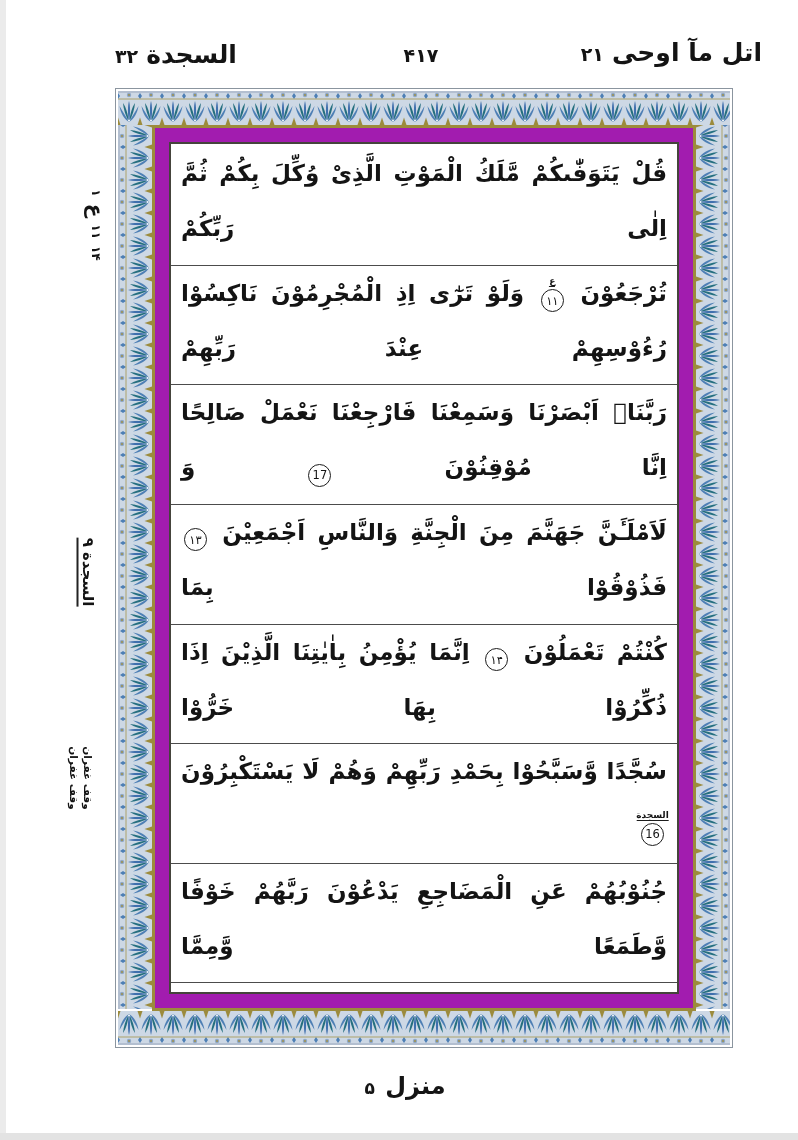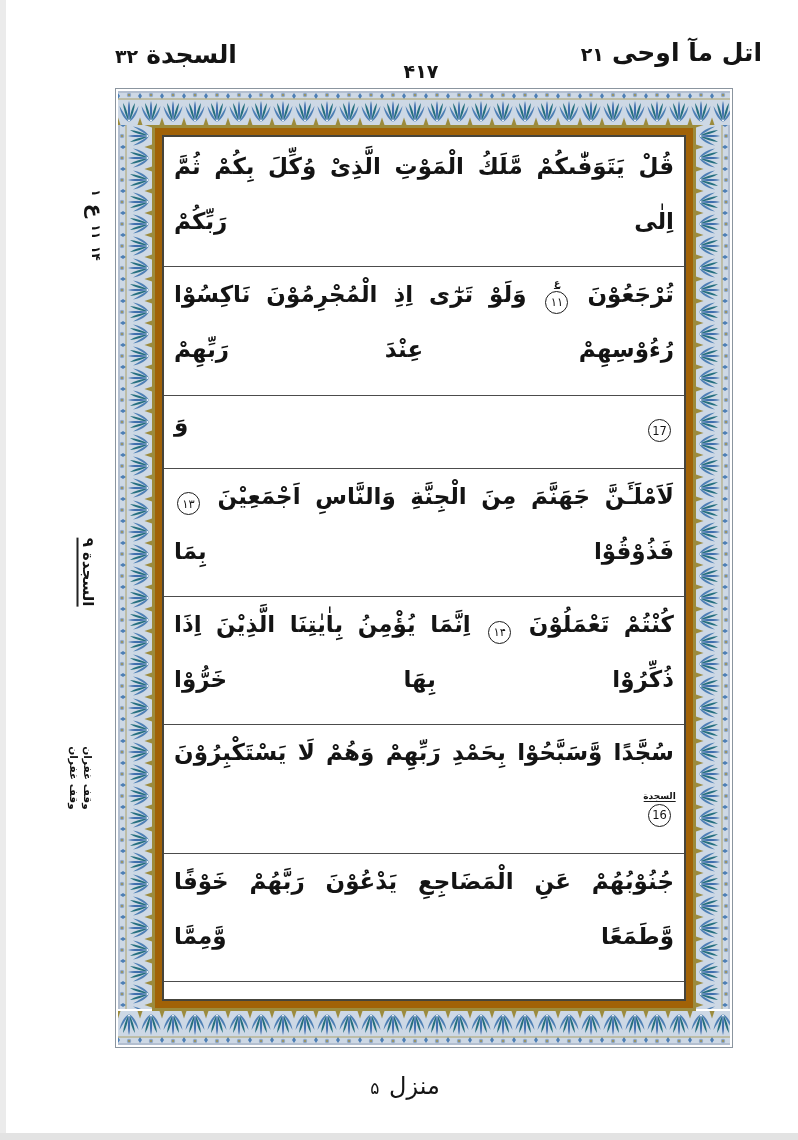--- a/index.html
+++ b/index.html
@@ -11,38 +11,38 @@
   }
   .edge-left{position:absolute;left:0;top:0;width:6px;height:1140px;background:#ebebeb;}
   .edge-bottom{position:absolute;left:0;top:1133px;width:798px;height:7px;background:#e3e3e3;}
 
   
   .hdr{position:absolute;direction:rtl;white-space:nowrap;}
   .hdr .big{font-size:25px;font-weight:bold;}
   .hdr .small-num{font-size:19px;font-weight:bold;margin-right:3px;}
   .hdr-juz{right:36px;top:38px;text-align:center;}
   .hdr-surah{left:115px;top:40px;}
-  .hdr-page{left:421px;top:60px;transform:translateX(-50%);font-size:19px;font-weight:bold;}
+  .hdr-page{left:421px;top:44px;transform:translateX(-50%);font-size:19px;font-weight:bold;}
 
   
   .frame{
     position:absolute;left:115px;top:88px;width:618px;height:960px;
     border:1px solid #8b959f;background:#ffffff;box-sizing:border-box;
     box-shadow:inset 0 0 0 2px #ffffff;
   }
   .band{position:absolute;overflow:hidden;}
   .band svg{display:block;}
   .band-top{left:2px;top:2px;width:612px;height:34px;}
   .band-bottom{left:2px;bottom:2px;width:612px;height:34px;}
   .band-left{left:2px;top:36px;width:34px;height:884px;}
   .band-right{right:2px;top:36px;width:34px;height:884px;}
 
   .gold-box{
     position:absolute;left:36px;top:36px;right:36px;bottom:36px;
-    border:3px solid #9c8b3c;background:#a16207;padding:7px;box-sizing:border-box;
+    border:3px solid #9c8b3c;background:#a21caf;padding:14px;box-sizing:border-box;
   }
   .text-box{
     width:100%;height:100%;box-sizing:border-box;
     border:2px solid #45443c;background:#ffffff;
     display:flex;flex-direction:column;
     padding:2px 0 0 0;
   }
 
   
   .qline{
@@ -74,21 +74,21 @@
   .ruku{display:flex;direction:ltr;align-items:center;gap:7px;font-weight:bold;}
   .ruku .n{font-size:12px;}
   .ruku .ayn{font-size:20px;}
   .sajdah-margin{font-size:15px;font-weight:bold;border-bottom:2px double #222;}
   .waqf{display:flex;flex-direction:column;gap:3px;font-size:10.5px;font-weight:bold;}
   .waqf div{line-height:11px;}
 
   
   .manzil{
     position:absolute;left:405px;top:1072px;transform:translateX(-50%);
-    direction:rtl;font-size:24px;font-weight:normal;white-space:nowrap;
+    direction:rtl;font-size:24px;font-weight:bold;white-space:nowrap;
   }
   .manzil .mnum{font-size:17px;margin-right:2px;}
 </style>
 </head>
 <body style="color: rgb(20, 20, 20);">
 
 <div class="edge-left"></div>
 <div class="edge-bottom"></div>
 
 <div class="hdr hdr-juz">
@@ -198,21 +198,21 @@
         <rect width="34" height="884" fill="url(#pr)"></rect>
       </svg>
     </div>
   <div class="gold-box">
     <div class="text-box">
         <div class="qline" dir="rtl"><span>قُلْ يَتَوَفّٰىكُمْ مَّلَكُ الْمَوْتِ الَّذِىْ وُكِّلَ بِكُمْ ثُمَّ اِلٰى رَبِّكُمْ </span></div>
         <div class="qline" dir="rtl"><span>تُرْجَعُوْنَ </span><span class="aya">
             <span>۱۱</span>
             <span class="aya-note">ع</span>
           </span><span> وَلَوْ تَرٰٓى اِذِ الْمُجْرِمُوْنَ نَاكِسُوْا رُءُوْسِهِمْ عِنْدَ رَبِّهِمْ </span></div>
-        <div class="qline" dir="rtl"><span class="aya">
+        <div class="qline" dir="rtl"><span>رَبَّنَاۤ اَبْصَرْنَا وَسَمِعْنَا فَارْجِعْنَا نَعْمَلْ صَالِحًا اِنَّا مُوْقِنُوْنَ </span><span class="aya">
             <span>17</span>
           </span><span> وَ </span></div>
         <div class="qline" dir="rtl"><span>لَاَمْلَـَٔنَّ جَهَنَّمَ مِنَ الْجِنَّةِ وَالنَّاسِ اَجْمَعِيْنَ </span><span class="aya">
             <span>۱۳</span>
           </span><span> فَذُوْقُوْا بِمَا </span></div>
         <div class="qline" dir="rtl"><span>كُنْتُمْ تَعْمَلُوْنَ </span><span class="aya">
             <span>۱۴</span>
           </span><span> اِنَّمَا يُؤْمِنُ بِاٰيٰتِنَا الَّذِيْنَ اِذَا ذُكِّرُوْا بِهَا خَرُّوْا </span></div>
         <div class="qline" dir="rtl"><span>سُجَّدًا وَّسَبَّحُوْا بِحَمْدِ رَبِّهِمْ وَهُمْ لَا يَسْتَكْبِرُوْنَ </span><span class="aya">
             <span>16</span>

